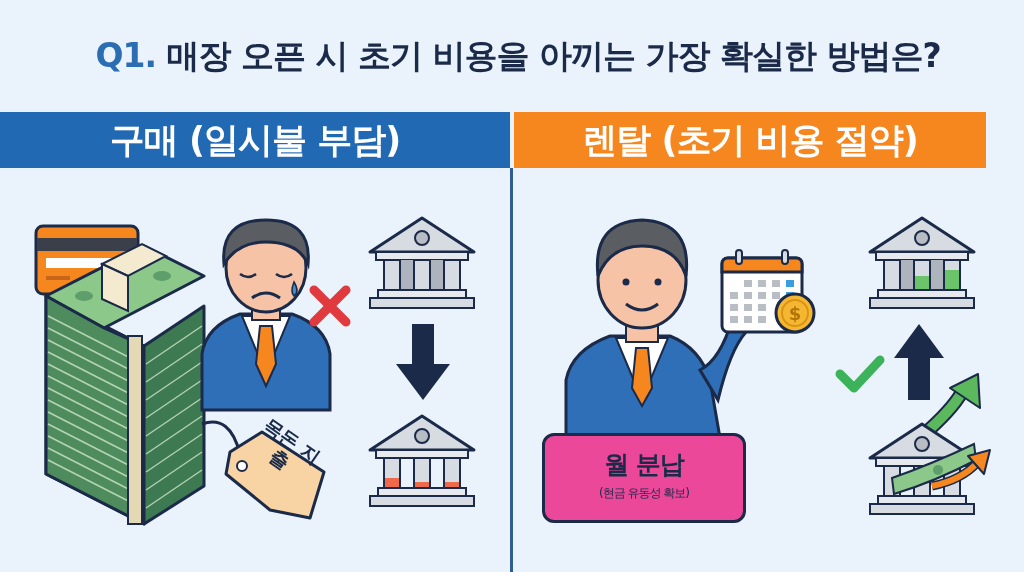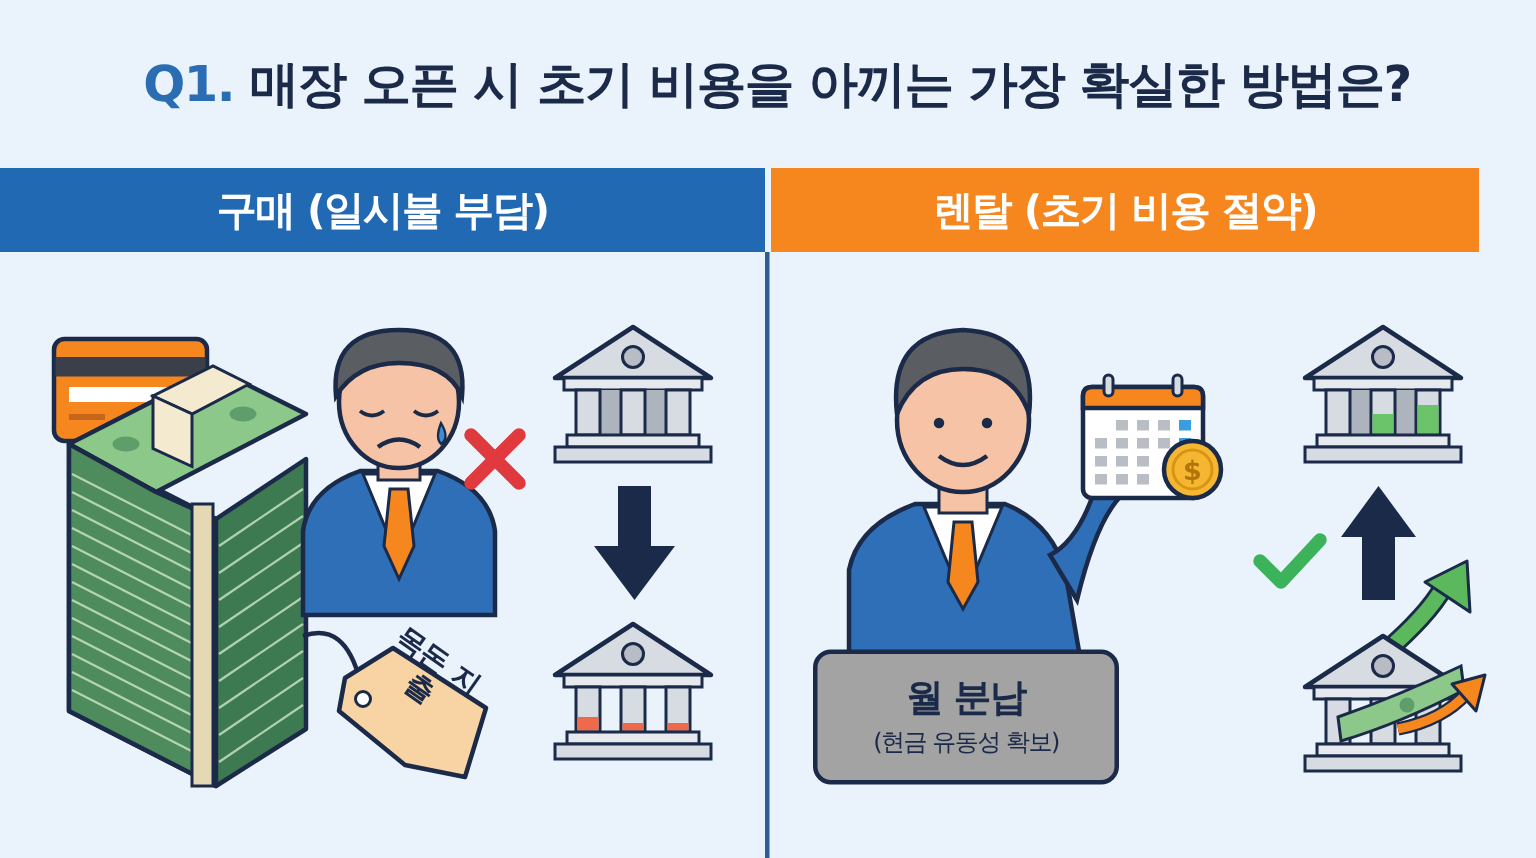--- a/index.html
+++ b/index.html
@@ -12,36 +12,36 @@
     }
     .title {
       position: absolute; left: 0; top: 34px; width: 1024px;
       text-align: center; font-size: 33px; font-weight: bold;
       letter-spacing: -1px; color: #1a2a48; padding-left: 12px;
     }
     .title .q { color: #2a6db3; }
     .header {
       position: absolute; top: 112px; height: 56px;
       display: flex; align-items: center; justify-content: center;
-      color: #fff; font-size: 27px; font-weight: bold; letter-spacing: -1px;
+      color: #fff; font-size: 35px; font-weight: bold; letter-spacing: -1px;
     }
     .header.left { left: 0; width: 510px; background: #2169b3; }
     .header.right { left: 514px; width: 472px; background: #f6871f; }
     .divider {
       position: absolute; left: 510px; top: 168px; width: 3px; height: 404px;
       background: #2f5d92;
     }
     .ill { position: absolute; }
     .bubble {
       position: absolute; left: 542px; top: 433px; width: 204px; height: 90px;
-      background: #a3a3a3; border: 3px solid #1a2a48; border-radius: 12px;
+      background: #ec4899; border: 3px solid #1a2a48; border-radius: 12px;
       text-align: center;
     }
     .bubble .main { font-size: 25px; font-weight: bold; margin-top: 12px; letter-spacing: -1px; }
-    .bubble .sub { font-size: 16px; margin-top: 4px; letter-spacing: -1px; }
+    .bubble .sub { font-size: 12px; margin-top: 4px; letter-spacing: -1px; }
     .tag-text {
       position: absolute; left: 246px; top: 428px; width: 80px;
       font-size: 19px; font-weight: bold; line-height: 22px;
       transform: rotate(35deg); text-align: center; color: #1a2a48;
     }
   </style>
 </head>
 <body>
 
 <div class="title">

